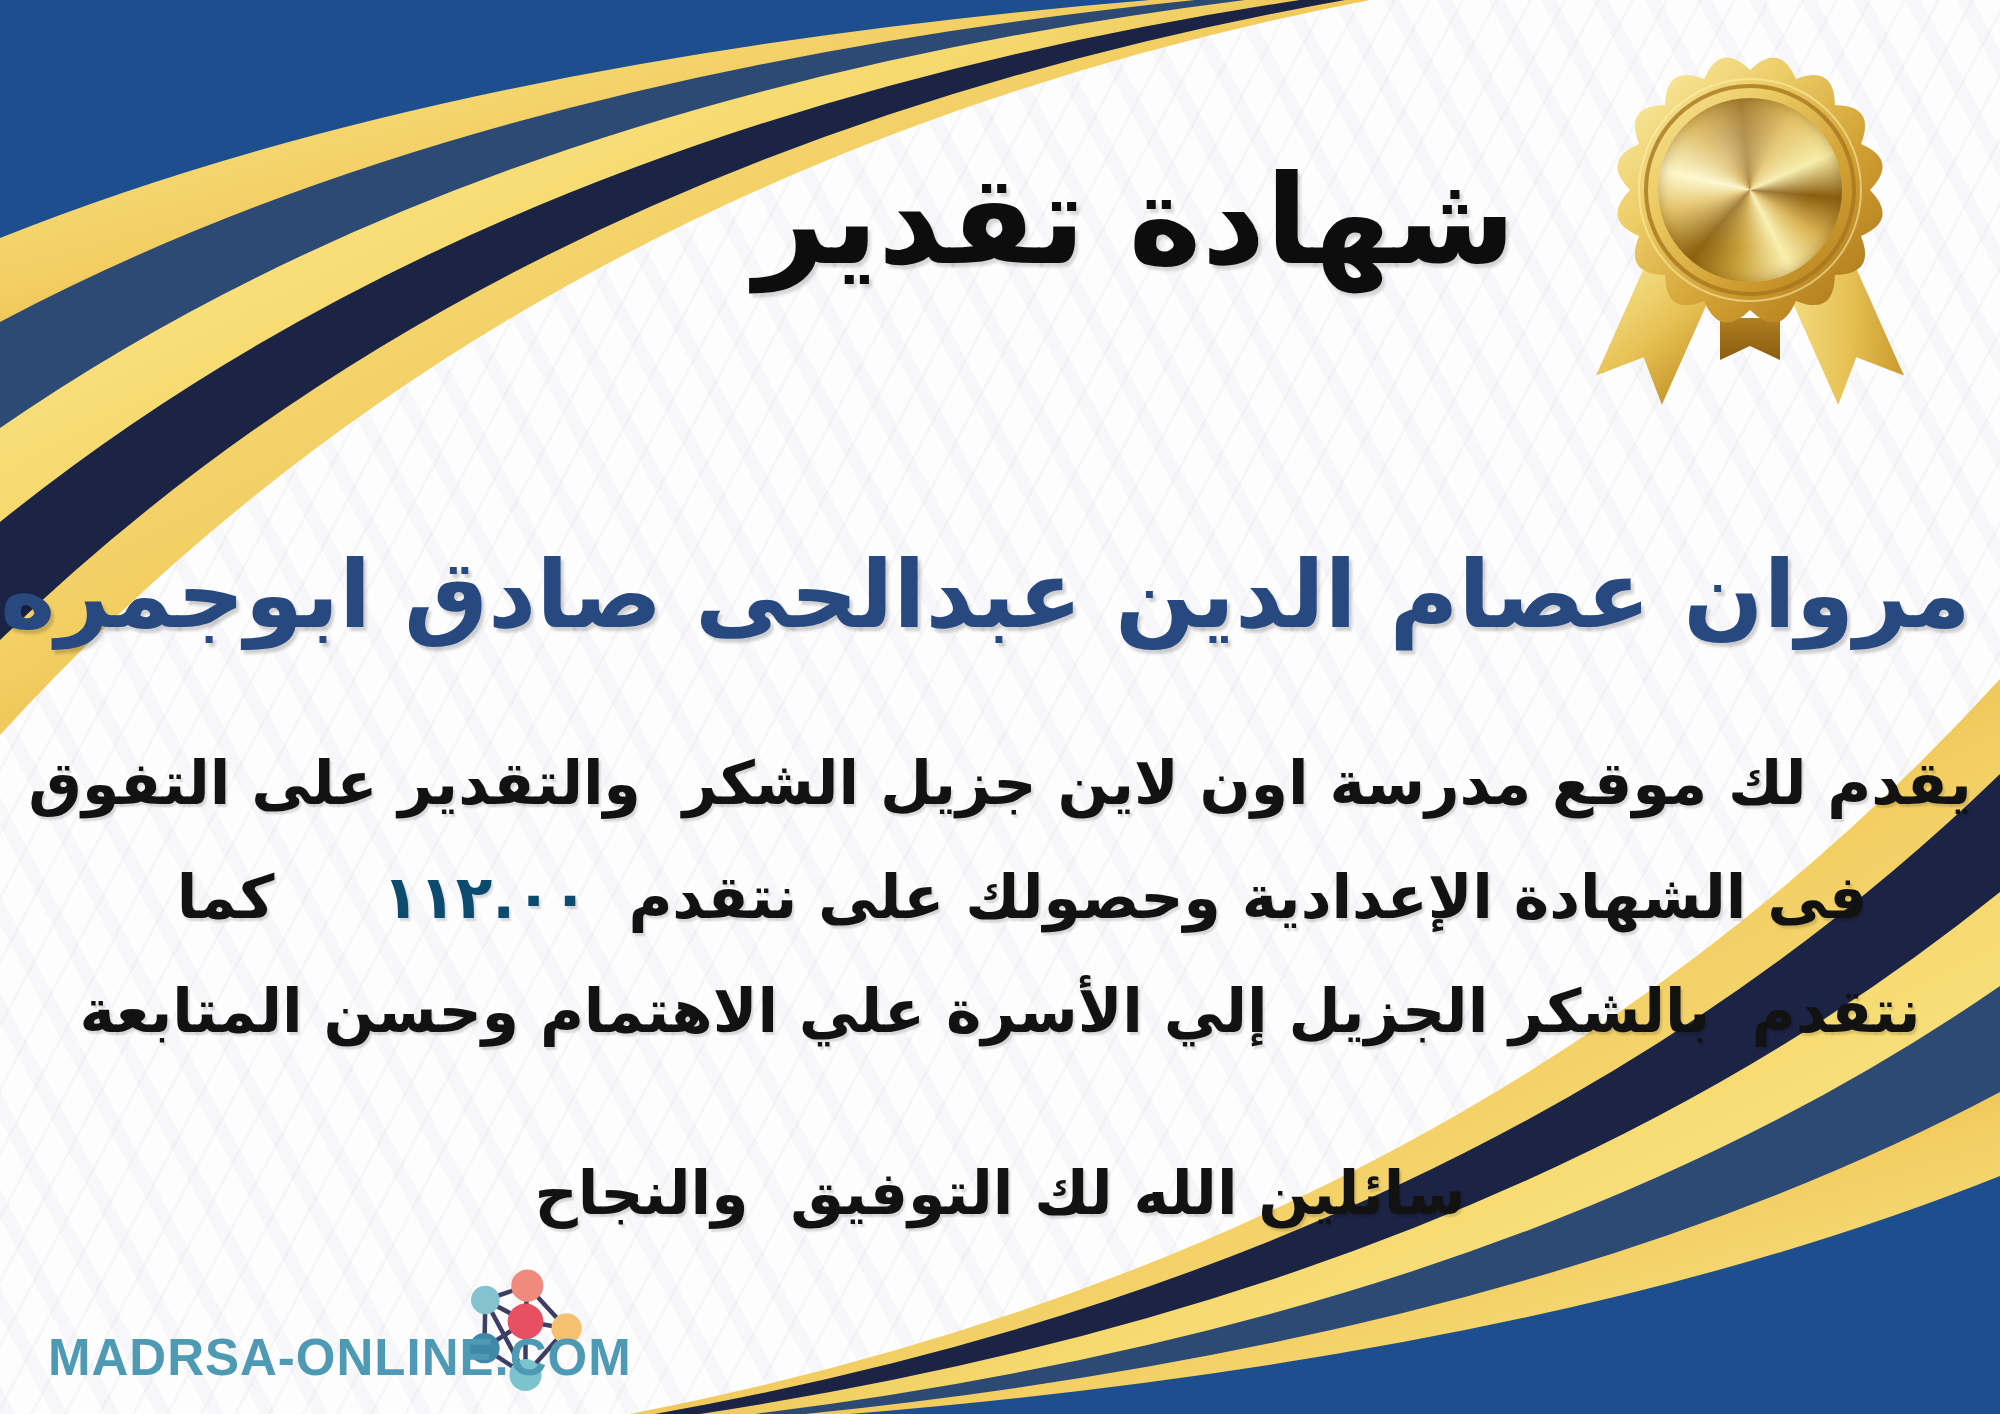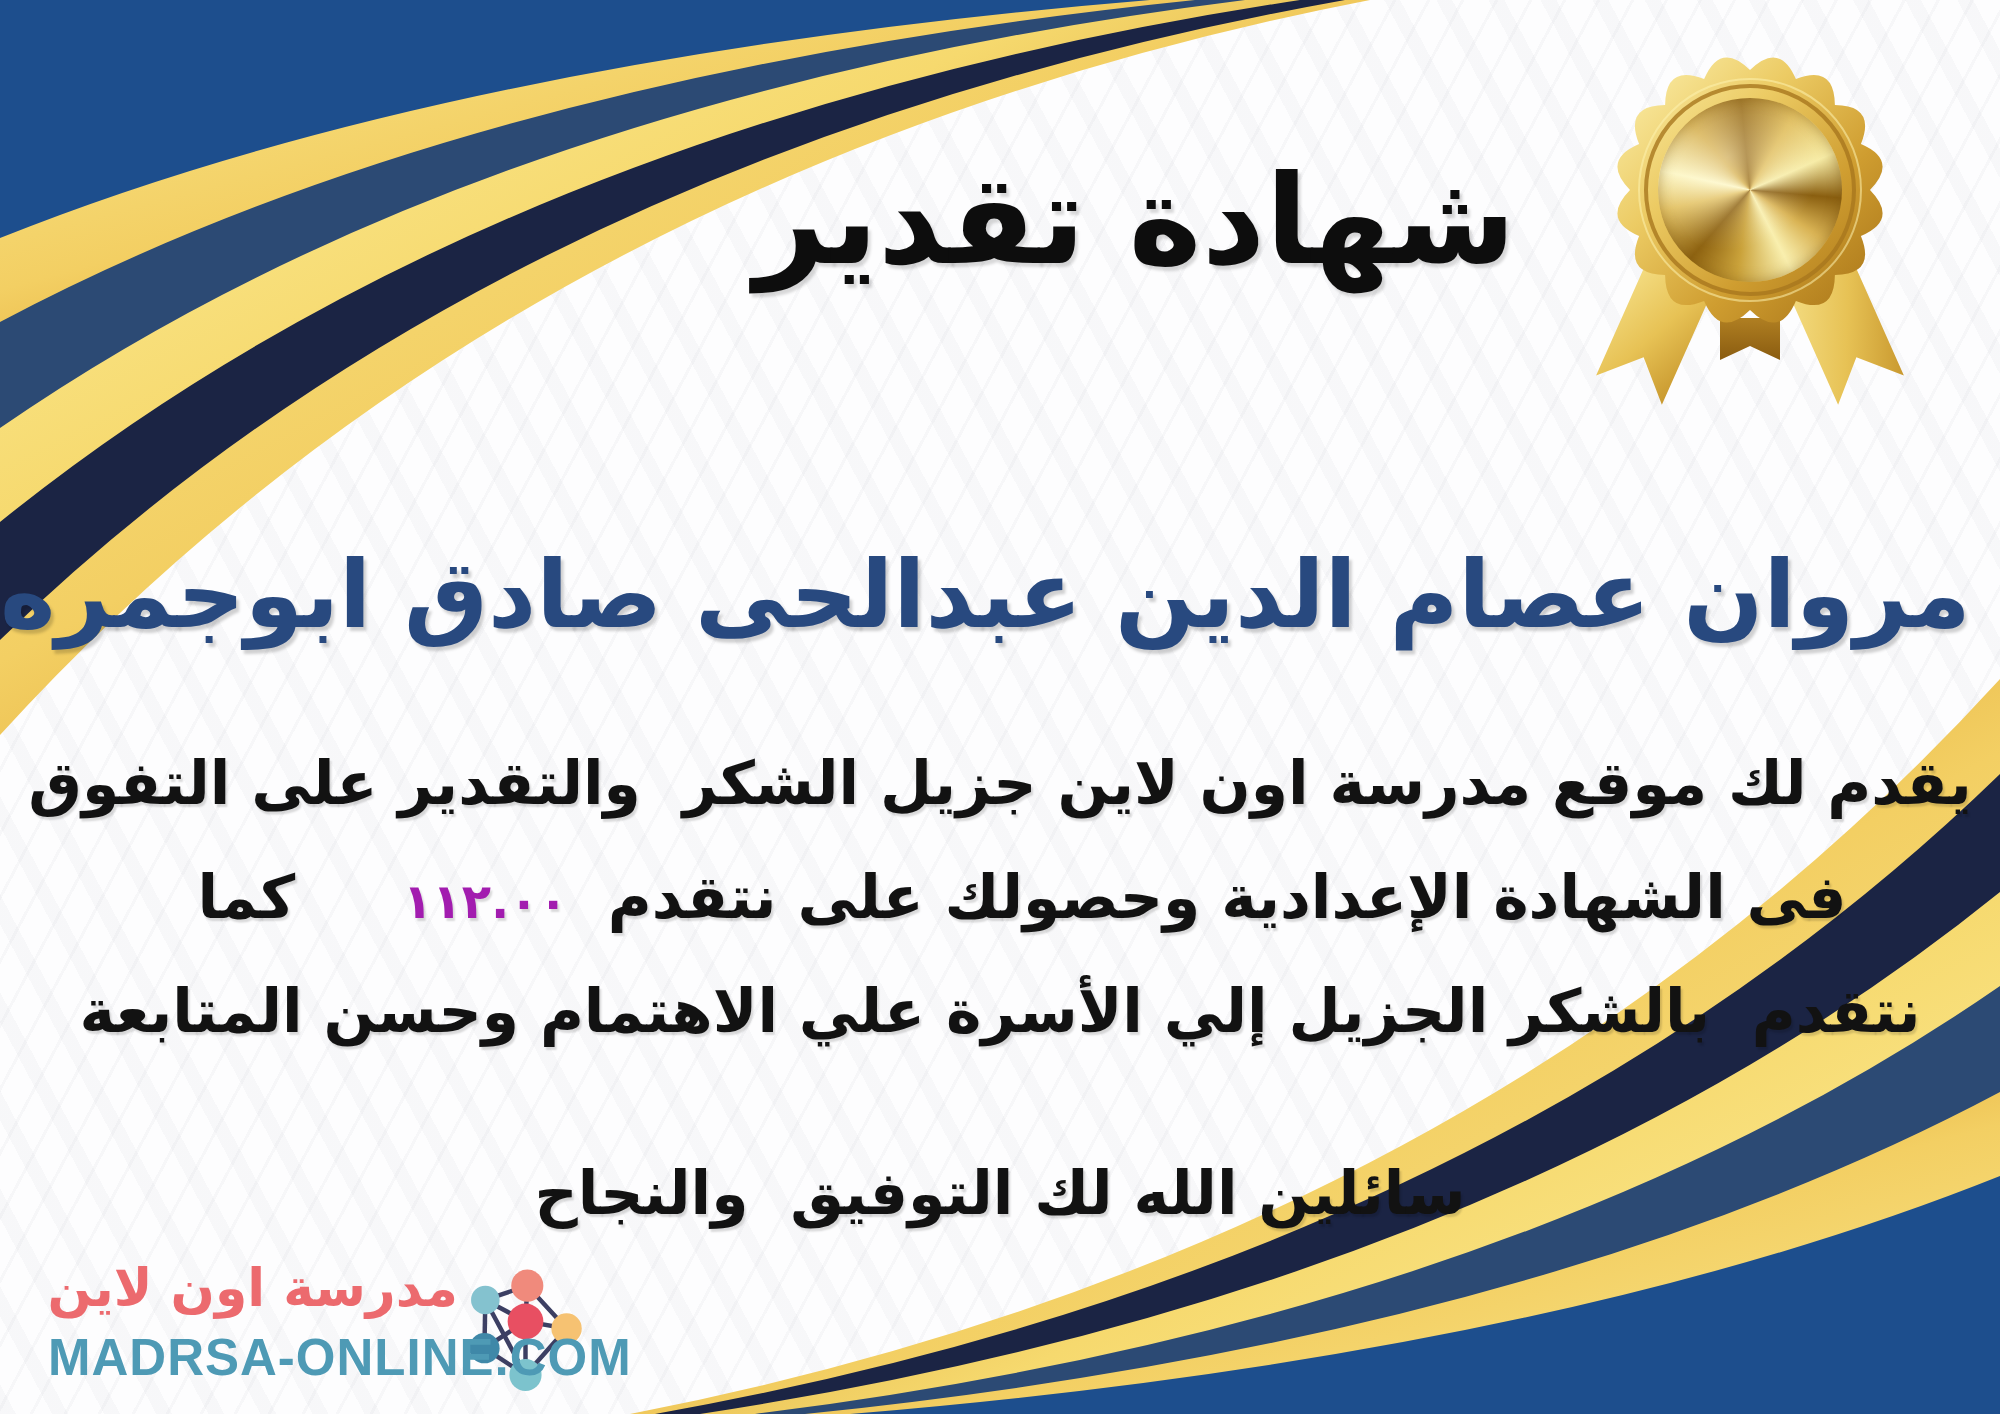--- a/index.html
+++ b/index.html
@@ -47,21 +47,21 @@
     position:absolute;left:0;right:0;z-index:3;
     text-align:center;direction:rtl;white-space:pre;
     font-size:60px;font-weight:bold;color:#121212;
     text-shadow:2px 3px 2px rgba(0,0,0,0.14);
   }
   .line1{top:748px;}
   .line2{top:862px;}
   .line3{top:976px;}
   .closing{top:1158px;}
   .score{
-    color:#a21caf;font-size:48px;
+    color:#0c4a6e;font-size:60px;
     margin:0 40px 0 108px; 
     letter-spacing:4px;
   }
   .line2 .tail{margin-left:44px;}
 
   
   .brand{position:absolute;left:48px;bottom:6px;width:540px;height:156px;z-index:3;}
   .brand-icon{position:absolute;right:0;top:6px;}
   .brand-arabic{
     position:absolute;right:130px;top:6px;left:0;
@@ -173,17 +173,16 @@
         <line x1="24" y1="92" x2="70" y2="122"></line>
         <line x1="116" y1="70" x2="70" y2="122"></line>
       </g>
       <circle cx="72" cy="22" r="18" fill="#f08a7c"></circle>
       <circle cx="25" cy="38" r="16" fill="#84c2cf"></circle>
       <circle cx="70" cy="62" r="20" fill="#e84f62"></circle>
       <circle cx="116" cy="70" r="17" fill="#f6c272"></circle>
       <circle cx="24" cy="92" r="17" fill="#3f88a8"></circle>
       <circle cx="70" cy="122" r="18" fill="#7cc3cd"></circle>
     </svg>
-    <div class="brand-arabic">مدرسة اون لاين</div>
     <div class="brand-url">MADRSA-ONLINE.COM</div>
   </div>
 
 </div>
 
 </body></html>

